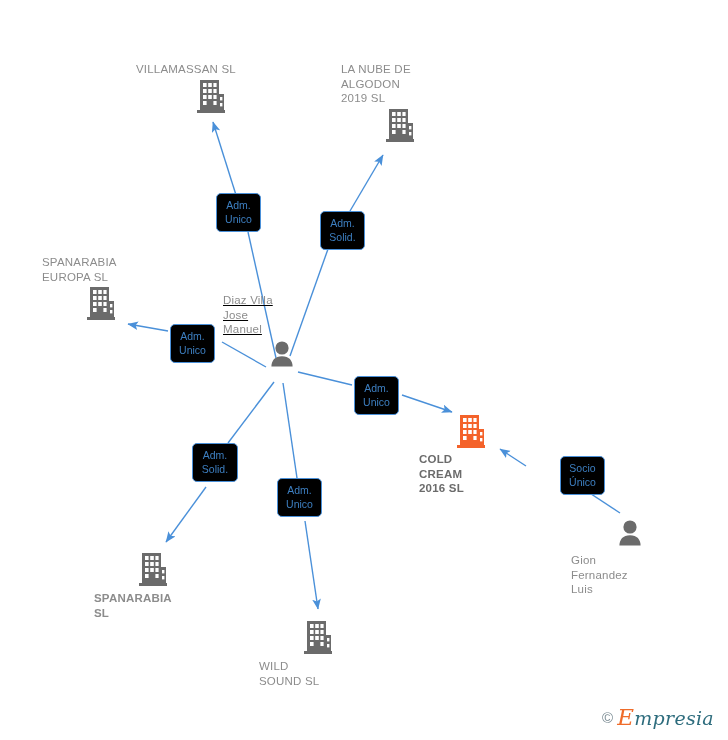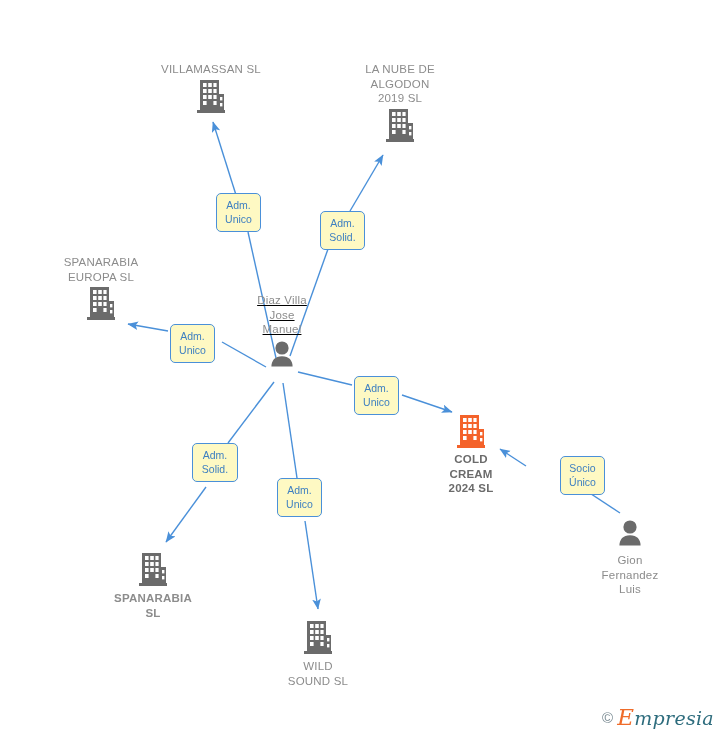--- a/index.html
+++ b/index.html
@@ -7,32 +7,32 @@
   body{
     width:728px;height:740px;position:relative;overflow:hidden;
     font-family:"Liberation Sans","DejaVu Sans",sans-serif;
     -webkit-font-smoothing:antialiased;
   }
   #graph{position:absolute;left:0;top:0;width:728px;height:740px;}
   .edge{fill:none;stroke:#4a90d9;stroke-width:1.4;}
   .arrow-fill{fill:#4a90d9;}
 
   
-  .node{position:absolute;text-align:center;}
+  .node{position:absolute;text-align:left;}
   .node-label{
     font-size:11.5px;line-height:14.5px;color:#8c8c8c;
     letter-spacing:.2px;white-space:pre-line;
   }
   .node-label.company{color:#8c8c8c;}
   .node-label.focus{color:#6b6b6b;font-weight:bold;}
   .node-icon{display:block;margin:0 auto;}
 
   
   .badge{
-    position:absolute;background:#fef9c3;border:1.4px solid #4a90d9;
+    position:absolute;background:#000000;border:1.4px solid #4a90d9;
     border-radius:5px;color:#3d7fc1;font-size:10.5px;line-height:14px;
     text-align:center;padding:4px 5px 5px;white-space:pre-line;
     box-sizing:border-box;
   }
 
   
   #watermark{
     position:absolute;right:14px;bottom:10px;display:flex;
     align-items:center;gap:4px;
   }
@@ -166,21 +166,21 @@
       <rect x="14.2" y="18" width="3.6" height="4"></rect>
       <rect x="19.4" y="18" width="3.2" height="4"></rect>
       <rect x="9" y="24" width="3.6" height="4"></rect>
       <rect x="19.4" y="24" width="3.2" height="4"></rect>
       <rect x="26" y="20" width="2.4" height="3.4"></rect>
       <rect x="26" y="26" width="2.4" height="3.4"></rect>
     </g>
   </svg>
   <div class="node-label focus" style="margin-top:2px;">COLD
 CREAM
-2024  SL</div>
+2016  SL</div>
 </div>
 
 <div class="node" style="left:94px;top:550px;width:118px;font-weight:bold;">
   <svg class="node-icon" width="34" height="38" viewBox="0 0 34 38">
     <rect x="6" y="3" width="19" height="30" fill="#6b6b6b"></rect>
     <rect x="24" y="17" width="6" height="16" fill="#6b6b6b"></rect>
     <rect x="3" y="33" width="28" height="3" fill="#6b6b6b"></rect>
     <g fill="#ffffff">
       <rect x="9" y="6" width="3.6" height="4"></rect>
       <rect x="14.2" y="6" width="3.6" height="4"></rect>

